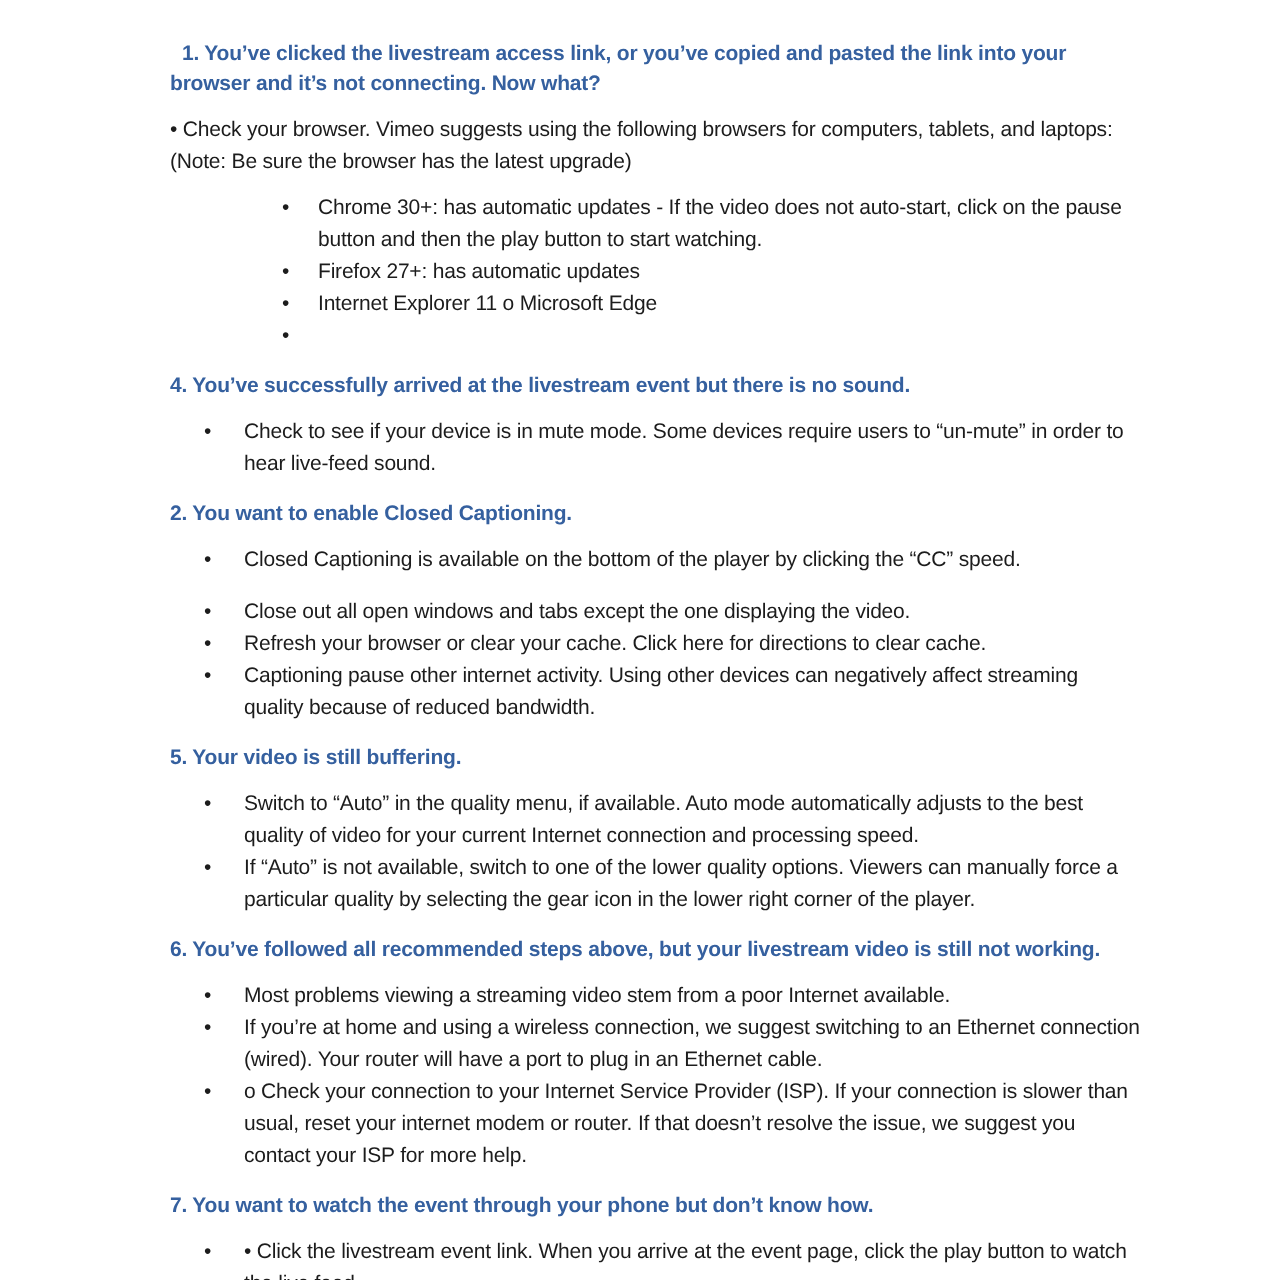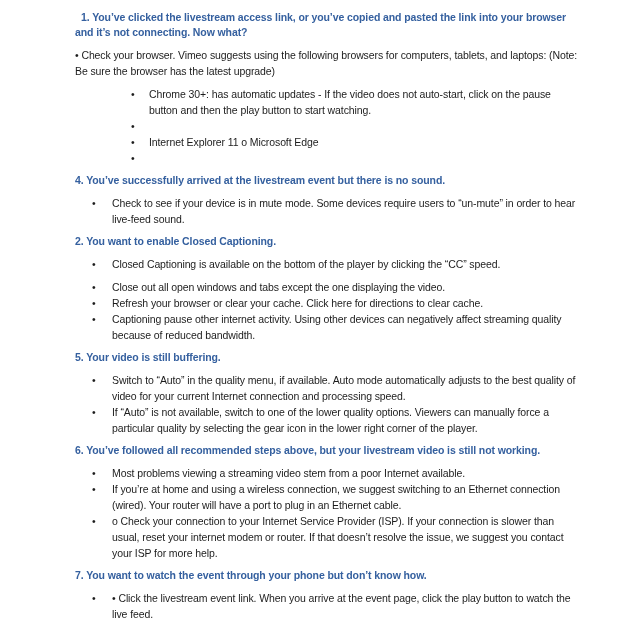--- a/index.html
+++ b/index.html
@@ -15,21 +15,21 @@
     width: 640px;
     height: 640px;
     padding: 10px 60px 0 75px;
     font-family: "Liberation Sans", sans-serif;
     font-size: 10.5px;
     line-height: 16px;
     letter-spacing: -0.1px;
     color: #1c1c1c;
     background: #ffffff;
   }
-  section { margin: 0; }
+  section { margin: 10px; }
   .hd {
     margin: 7px 0 0 0;
     font-weight: bold;
     color: #35609f;
     font-size: 10.5px;
     line-height: 15px;
     letter-spacing: -0.1px;
   }
   .hd-first { margin-top: 0; text-indent: 6px; }
   .para { margin: 7px 0 0 0; }
@@ -48,20 +48,21 @@
   <section>
     <h2 class="hd hd-first">1. You’ve clicked the livestream access link, or you’ve copied and pasted the link into your browser and it’s not connecting. Now what?</h2>
     <p class="para">• Check your browser. Vimeo suggests using the following browsers for computers, tablets, and laptops: (Note: Be sure the browser has the latest upgrade)</p>
     <div class="list deep">
       <div class="li">
         <span class="mk">•</span>
         <span class="tx">Chrome 30+: has automatic updates - If the video does not auto-start, click on the pause button and then the play button to start watching.</span>
       </div>
       <div class="li">
         <span class="mk">•</span>
+        <span class="tx">Firefox 27+: has automatic updates</span>
       </div>
       <div class="li">
         <span class="mk">•</span>
         <span class="tx">Internet Explorer 11 o Microsoft Edge</span>
       </div>
       <div class="li">
         <span class="mk">•</span>
       </div>
     </div>
   </section>

